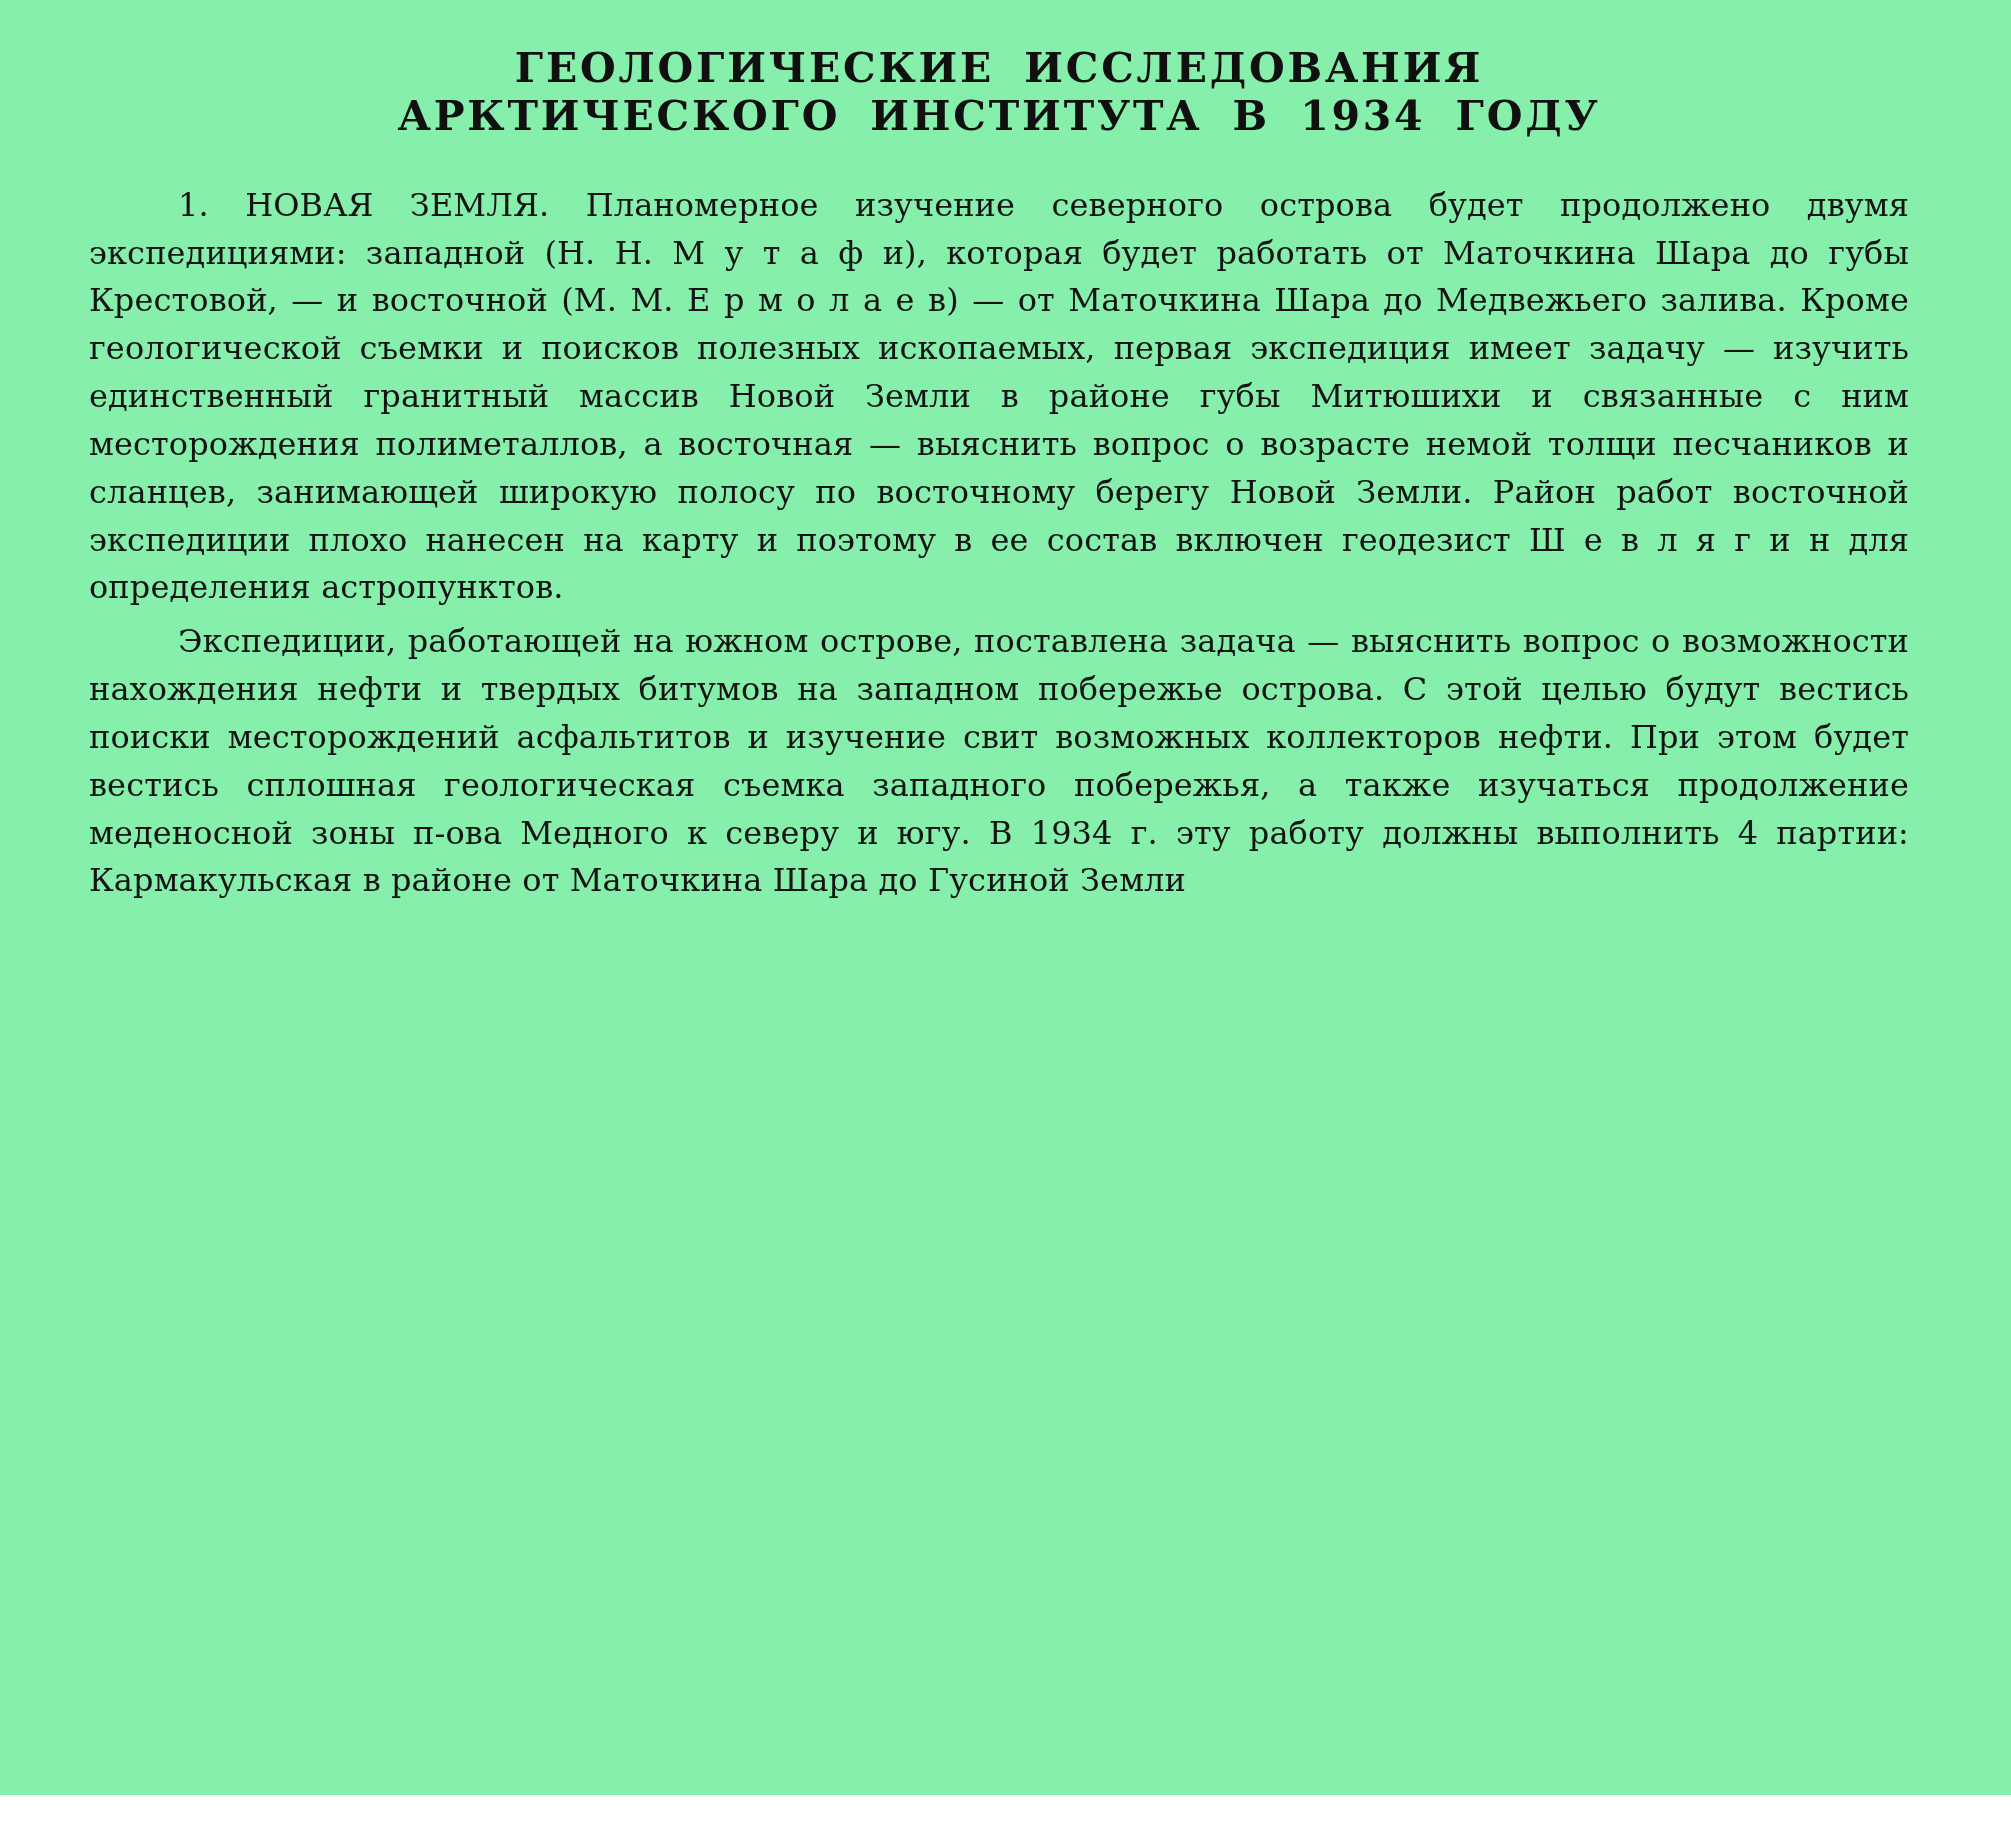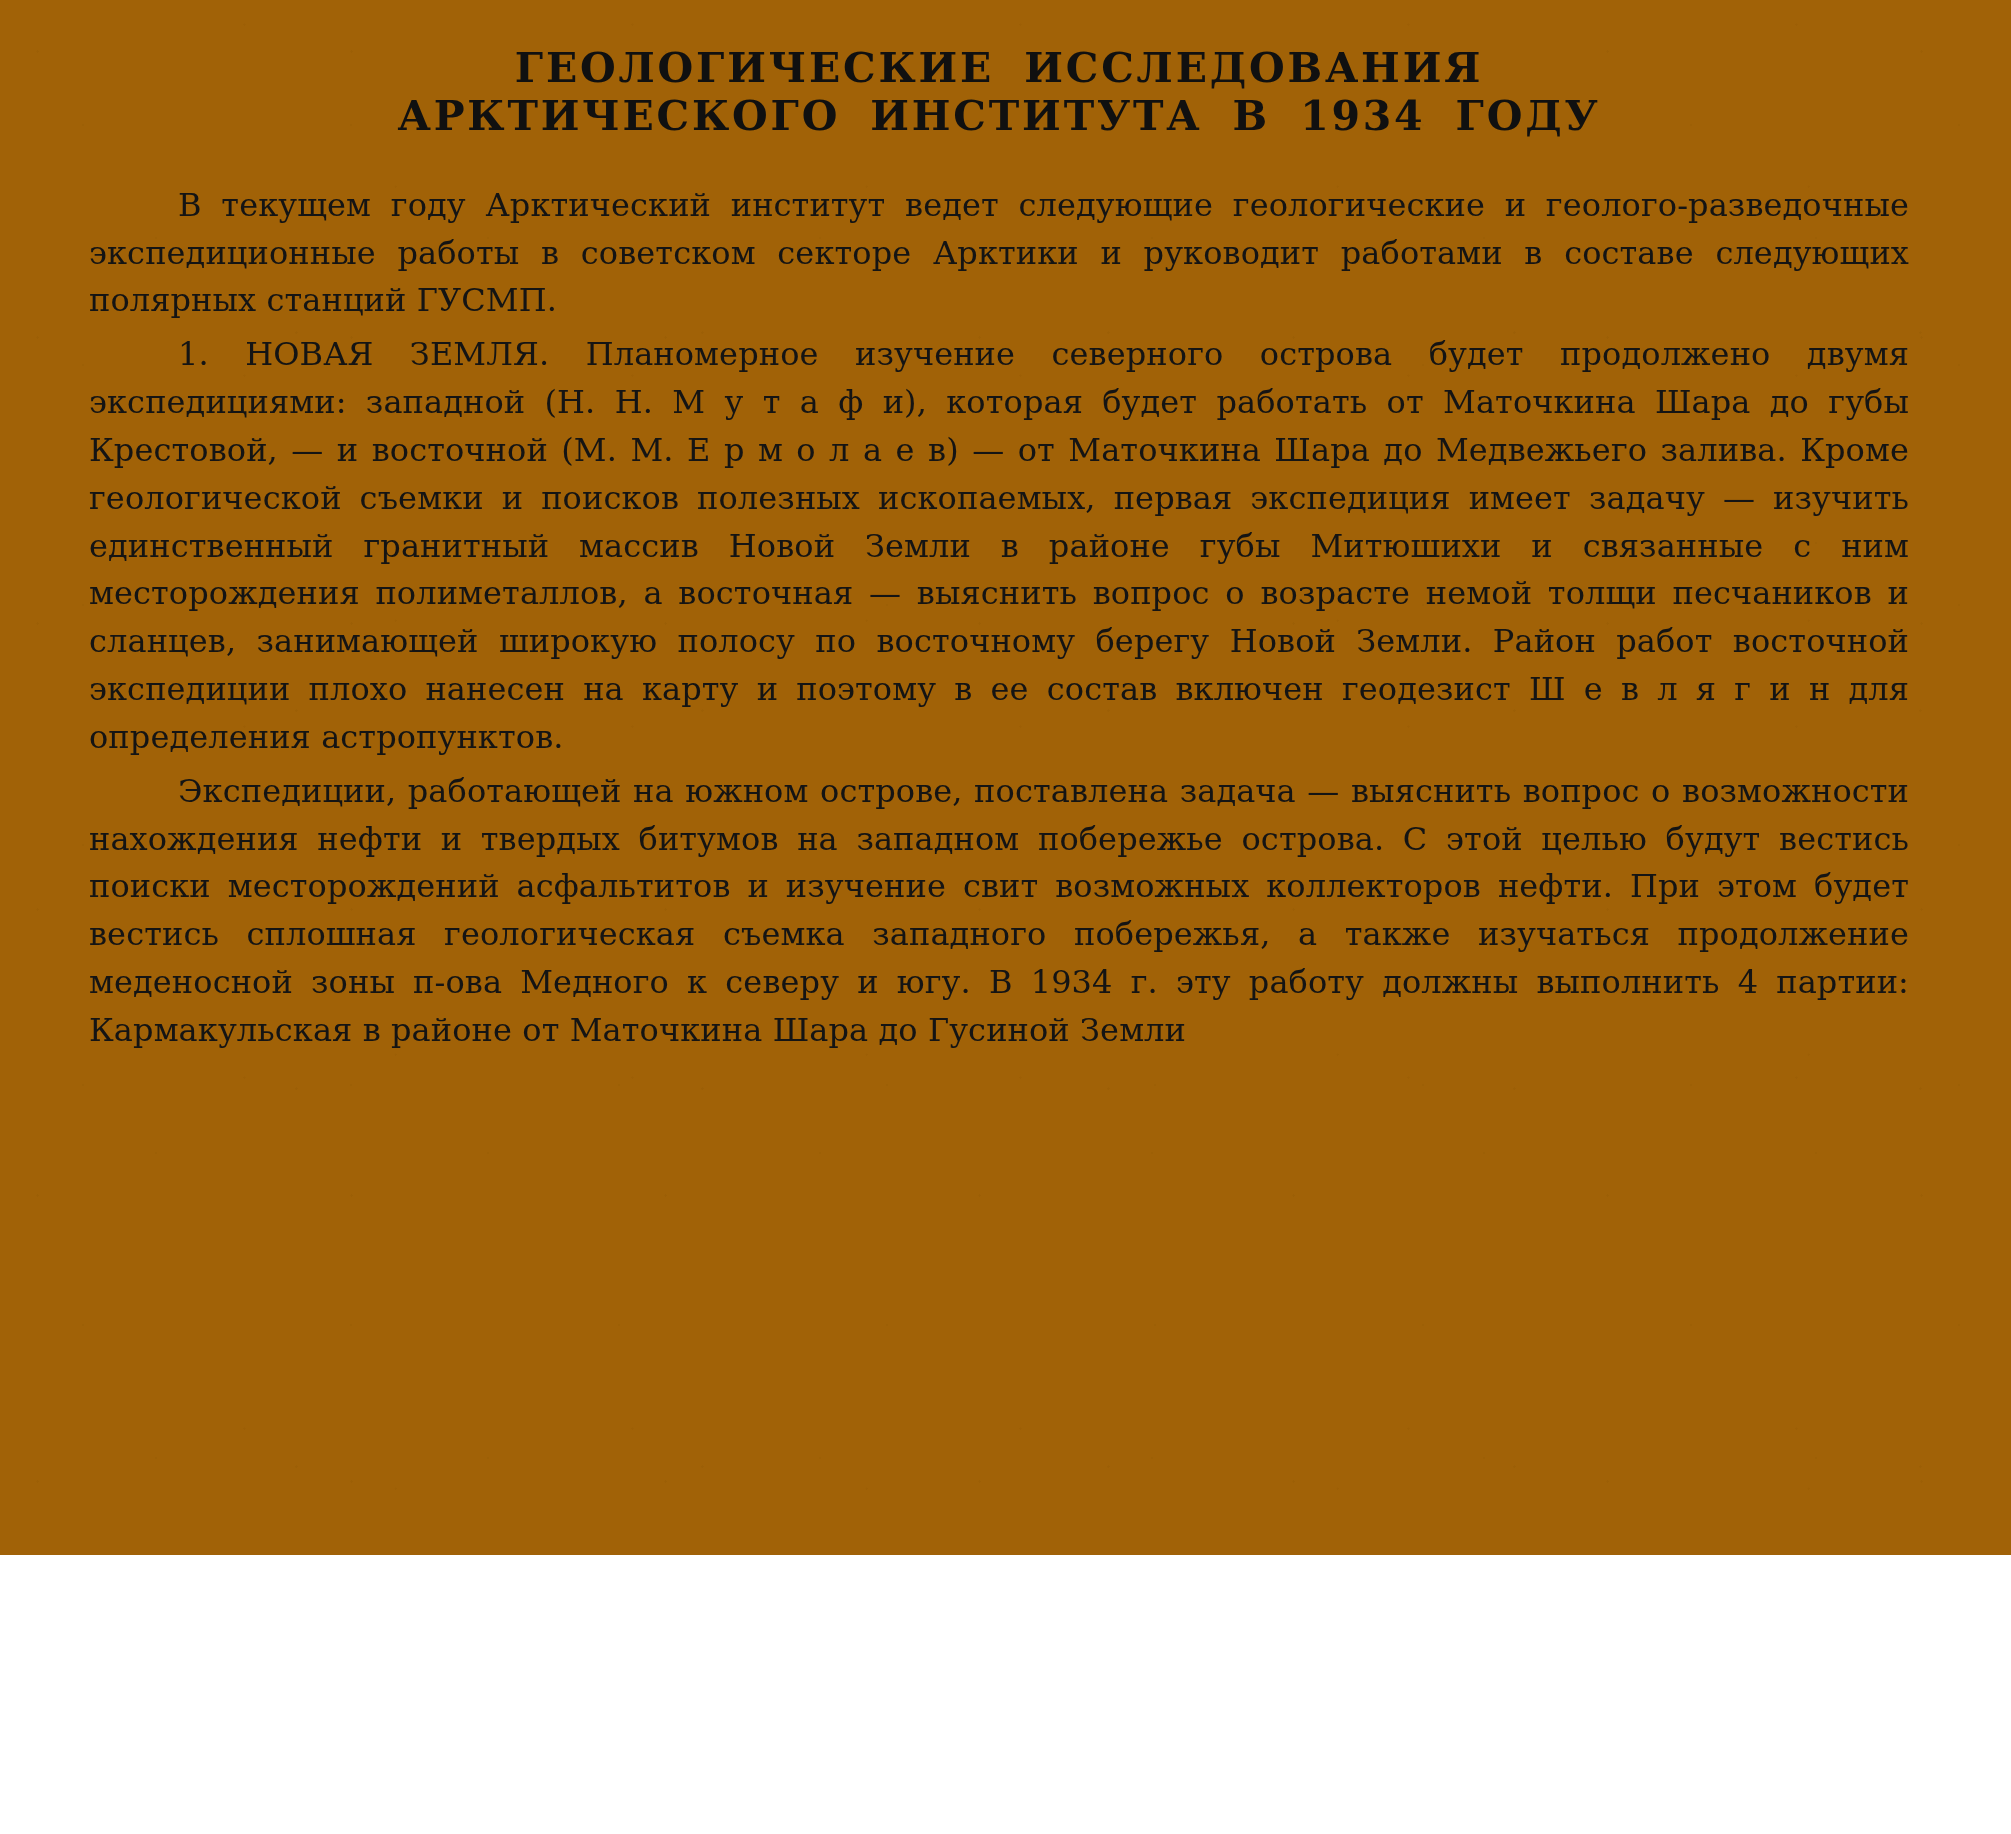--- a/index.html
+++ b/index.html
@@ -10,24 +10,24 @@
   body {
     width: 2012px;
     height: 1835px;
     overflow: hidden;
     font-family: "Liberation Serif", serif;
     color: #131313;
   }
   .page {
     box-sizing: border-box;
     width: 2012px;
-    height: 1555px;
+    height: 1795px;
     padding: 44px 103px 0 89px;
     position: relative;
-    background: #a16207;
+    background: #86efac;
   }
   
   .page::after {
     content: "";
     position: absolute;
     inset: 0;
     pointer-events: none;
     background-image:
       radial-gradient(circle at 12% 18%, rgba(0,0,0,0.05) 0 1.1px, transparent 1.3px),
       radial-gradient(circle at 63% 7%, rgba(0,0,0,0.045) 0 1px, transparent 1.2px),
@@ -76,19 +76,18 @@
 <body>
 
 <div class="page">
 
   <h1 class="doc-title">
     <span class="line l1">ГЕОЛОГИЧЕСКИЕ  ИССЛЕДОВАНИЯ</span>
     <span class="line l2">АРКТИЧЕСКОГО  ИНСТИТУТА  В  1934 ГОДУ</span>
   </h1>
 
   <div class="body-text">
-    <p>В текущем году Арктический институт ведет следующие геологические и геолого-разведочные экспедиционные работы в советском секторе Арктики и руководит работами в составе следующих полярных станций ГУСМП.</p>
     <p>1. НОВАЯ ЗЕМЛЯ. Планомерное изучение северного острова будет продолжено двумя экспедициями: западной (Н. Н. М у т а ф и), которая будет работать от Маточкина Шара до губы Крестовой, — и восточной (М. М. Е р м о л а е в) — от Маточкина Шара до Медвежьего залива. Кроме геологической съемки и поисков полезных ископаемых, первая экспедиция имеет задачу — изучить единственный гранитный массив Новой Земли в районе губы Митюшихи и связанные с ним месторождения полиметаллов, а восточная — выяснить вопрос о возрасте немой толщи песчаников и сланцев, занимающей широкую полосу по восточному берегу Новой Земли. Район работ восточной экспедиции плохо нанесен на карту и поэтому в ее состав включен геодезист Ш е в л я г и н для определения астропунктов.</p>
     <p>Экспедиции, работающей на южном острове, поставлена задача — выяснить вопрос о возможности нахождения нефти и твердых битумов на западном побережье острова. С этой целью будут вестись поиски месторождений асфальтитов и изучение свит возможных коллекторов нефти. При этом будет вестись сплошная геологическая съемка западного побережья, а также изучаться продолжение меденосной зоны п-ова Медного к северу и югу. В 1934 г. эту работу должны выполнить 4 партии: Кармакульская в районе от Маточкина Шара до Гусиной Земли</p>
   </div>
 
 </div>
 
 
 </body></html>

